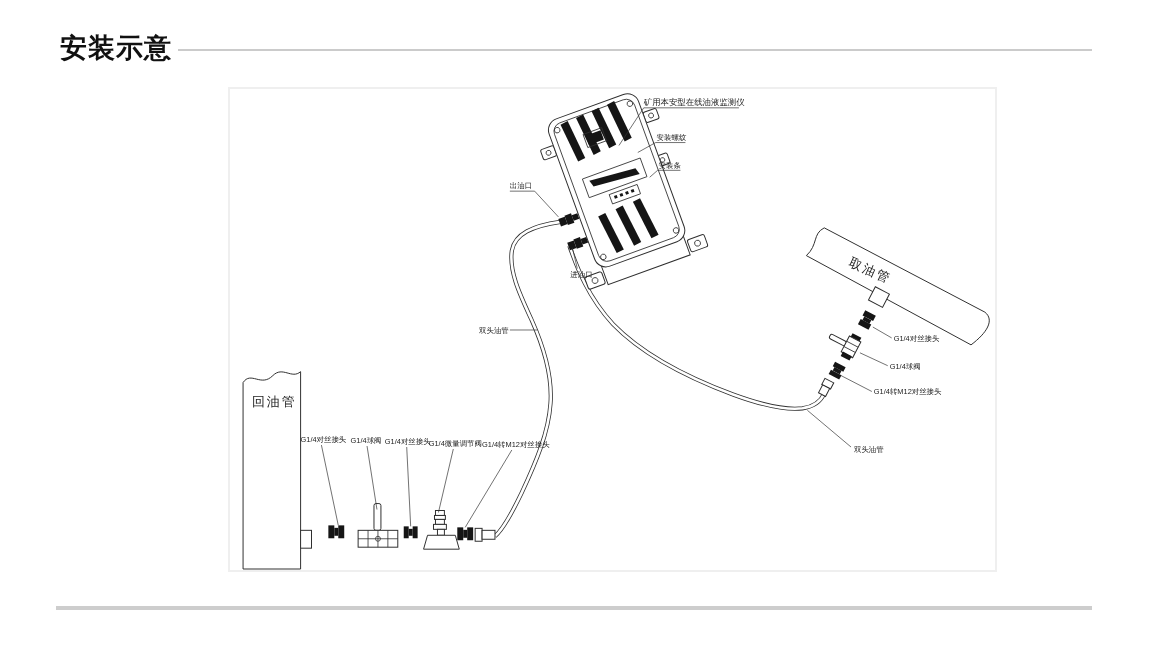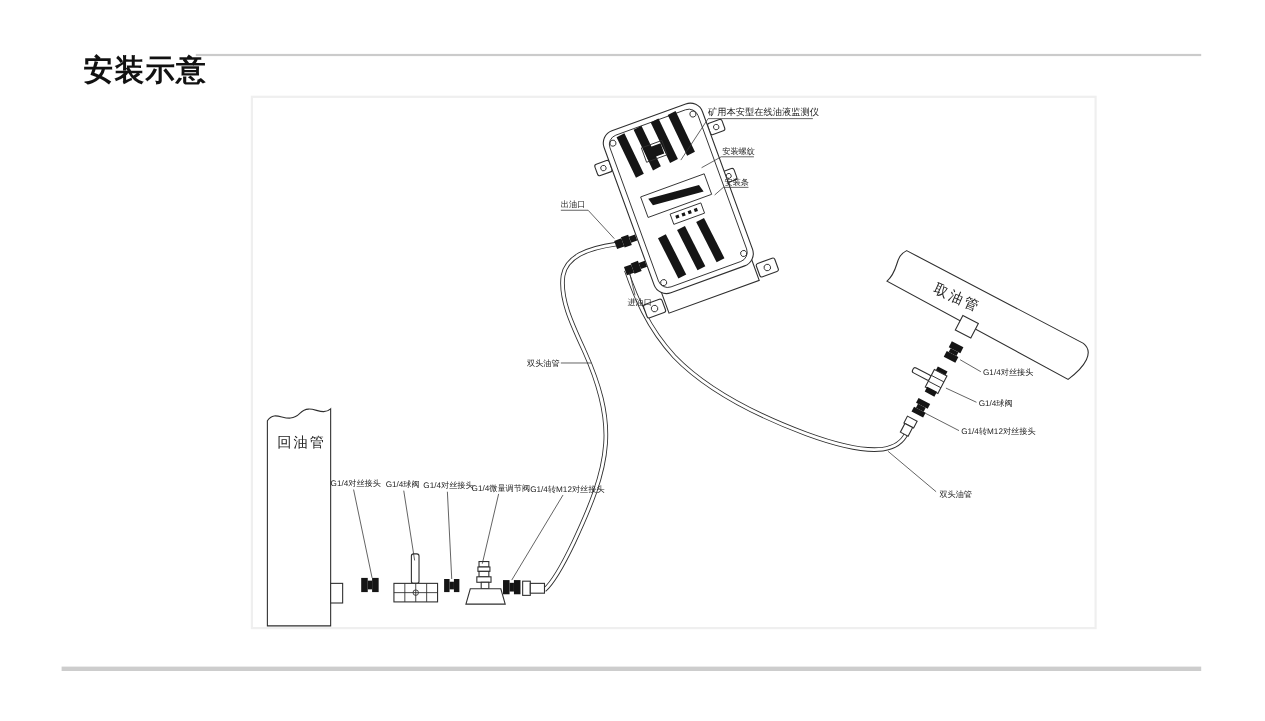--- a/index.html
+++ b/index.html
@@ -1,21 +1,21 @@
 <!DOCTYPE html>
 <html><head>
 <meta charset="utf-8">
 <style>
   html,body{margin:0;padding:0;background:#fff;}
   body{
     width:1150px;height:655px;position:relative;overflow:hidden;
     font-family:"Liberation Sans","DejaVu Sans",sans-serif;color:#111;
   }
   .page-title{
-    position:absolute;left:60px;top:30px;margin:16px;
+    position:absolute;left:60px;top:30px;margin:0;
     font-size:27px;font-weight:700;color:#111;letter-spacing:1px;
   }
   .title-rule{
     position:absolute;left:178px;top:49px;width:914px;height:2px;
     background:#cbcbcb;
   }
   .diagram-panel{
     position:absolute;left:228px;top:87px;width:769px;height:485px;
     border:2px solid #efefef;box-sizing:border-box;background:#fff;
   }

